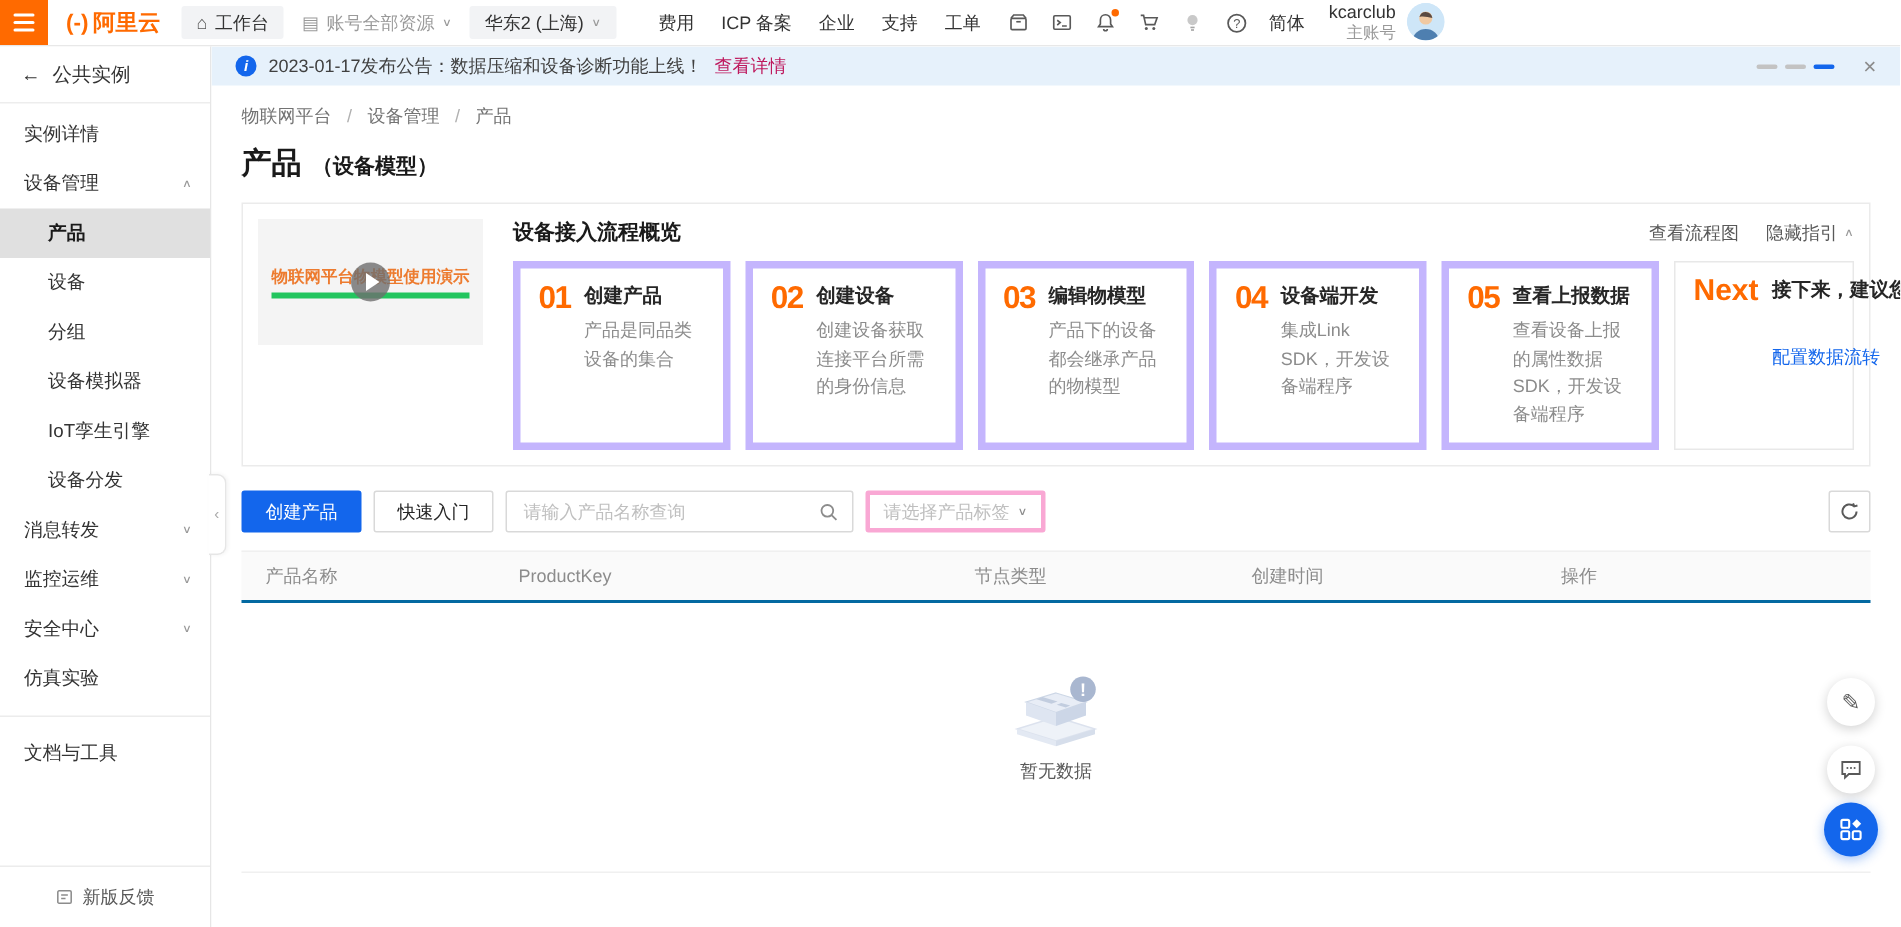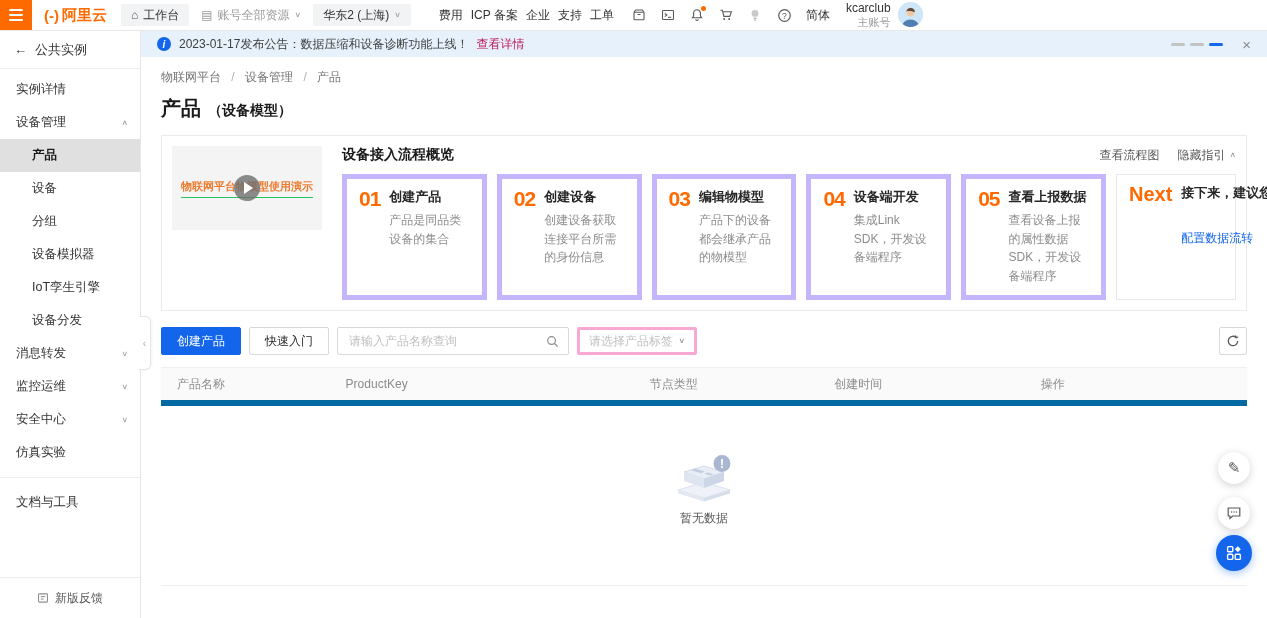--- a/index.html
+++ b/index.html
@@ -9,21 +9,21 @@
   .topbar{height:30px;display:flex;align-items:center;border-bottom:1px solid #e8e8e8;background:#fff;padding-right:10px;}
   .hamburger{width:32px;height:30px;background:#FF6A00;display:flex;flex-direction:column;justify-content:center;align-items:center;gap:3px;cursor:pointer;flex:0 0 auto;}
   .hamburger i{display:block;width:14px;height:2px;background:#fff;border-radius:1px;}
   .logo{display:flex;align-items:center;gap:3px;margin:0 14px 0 12px;color:#FF6A00;font-weight:bold;font-size:15px;white-space:nowrap;}
   .chip{display:flex;align-items:center;gap:5px;background:#F2F3F5;border-radius:2px;height:22px;padding:0 10px;color:#333;cursor:pointer;white-space:nowrap;}
   .topbar .plain{display:flex;align-items:center;gap:5px;color:#9a9a9a;margin:0 12px;cursor:pointer;white-space:nowrap;}
   .chev{font-size:9px;color:#999;transform:scaleY(.8);}
   .top-search{margin-left:auto;width:200px;height:22px;background:#F2F3F5;border-radius:2px;display:flex;align-items:center;padding:0 8px;gap:6px;}
   .top-search input{border:none;background:transparent;outline:none;flex:1;font-size:12px;color:#333;font-family:inherit;}
   .top-search input::placeholder{color:#9b9b9b;}
-  .top-links{display:flex;align-items:center;gap:8px;margin:0 18px 0 28px;}
+  .top-links{display:flex;align-items:center;gap:18px;margin:0 18px 0 28px;}
   .top-links span{cursor:pointer;color:#333;white-space:nowrap;}
   .top-icons{display:flex;align-items:center;gap:15px;margin-right:14px;}
   .ticon{position:relative;display:flex;align-items:center;cursor:pointer;}
   .ticon svg{display:block;}
   .dot{position:absolute;top:-2px;right:-2px;width:5px;height:5px;border-radius:50%;background:#FF6A00;}
   .lang{color:#333;margin-right:16px;cursor:pointer;white-space:nowrap;}
   .user{display:flex;align-items:center;gap:7px;cursor:pointer;}
   .user .uinfo{text-align:right;line-height:1.2;}
   .user .uname{font-size:12px;color:#333;}
   .user .urole{font-size:11px;color:#999;}
@@ -54,21 +54,21 @@
   .content{padding:0 20px;}
   .breadcrumb{margin-top:12px;color:#737373;}
   .breadcrumb span{cursor:default;}
   .breadcrumb .sep{margin:0 7px;color:#b0b0b0;}
   .title-row{margin-top:9px;display:flex;align-items:baseline;gap:7px;}
   .title-row h1{margin:0;font-size:20px;color:#1a1a1a;display:inline;}
   .title-row .sub{font-size:14px;font-weight:bold;color:#1a1a1a;}
   
   .guide{margin-top:13px;border:1px solid #ebebeb;padding:10px;display:flex;gap:20px;}
   .video{width:150px;height:84px;background:#F4F4F4;position:relative;display:flex;align-items:center;justify-content:center;cursor:pointer;flex:0 0 auto;}
-  .vlabel{color:#ED7B2F;font-weight:bold;font-size:11px;border-bottom:1px solid #22c55e;padding-bottom:3px;white-space:nowrap;}
+  .vlabel{color:#ED7B2F;font-weight:bold;font-size:11px;border-bottom:4px solid #22c55e;padding-bottom:3px;white-space:nowrap;}
   .playbtn{position:absolute;left:50%;top:50%;transform:translate(-50%,-50%);width:26px;height:26px;border-radius:50%;background:rgba(110,110,110,.8);}
   .playbtn::after{content:"";position:absolute;left:10px;top:7px;border-left:9px solid #fff;border-top:6px solid transparent;border-bottom:6px solid transparent;}
   .guide-right{flex:1;min-width:0;}
   .ghead{display:flex;align-items:center;}
   .gtitle{font-size:14px;font-weight:bold;color:#1a1a1a;}
   .gactions{margin-left:auto;display:flex;align-items:center;gap:18px;color:#595959;}
   .gactions span{cursor:pointer;display:flex;align-items:center;gap:4px;}
   .steps{display:flex;gap:10px;margin-top:10px;}
   .step{border:5px solid #c4b5fd;padding:9px 12px 10px;display:flex;gap:9px;flex:1.12;min-width:0;}
   .snum{color:#FF6A00;font-size:21px;font-weight:bold;line-height:1;letter-spacing:-1px;}
@@ -84,21 +84,21 @@
   .btn.primary{background:#1366EC;color:#fff;border:1px solid #1366EC;}
   .btn.default{background:#fff;color:#262626;border:1px solid #d9d9d9;}
   .sbox{width:232px;height:28px;border:1px solid #d9d9d9;border-radius:2px;display:flex;align-items:center;padding:0 9px;box-sizing:border-box;gap:6px;}
   .sbox input{border:none;outline:none;flex:1;font-size:12px;font-family:inherit;color:#333;}
   .sbox input::placeholder{color:#bfbfbf;}
   .selbox{width:120px;height:28px;border:3px solid #f9a8d4;border-radius:2px;display:flex;align-items:center;padding:0 9px;box-sizing:border-box;color:#bfbfbf;cursor:pointer;}
   .selbox .val{flex:1;}
   .selbox .chev{color:#8c8c8c;}
   .refresh{margin-left:auto;width:28px;height:28px;border:1px solid #d9d9d9;border-radius:2px;display:flex;align-items:center;justify-content:center;cursor:pointer;box-sizing:border-box;background:#fff;}
   
-  .thead{margin-top:12px;height:32px;background:#FAFAFA;border-top:1px solid #f0f0f0;border-bottom:6px solid #0369a1;display:flex;align-items:center;color:#8c8c8c;}
+  .thead{margin-top:12px;height:32px;background:#FAFAFA;border-top:1px solid #f0f0f0;border-bottom:2px solid #0369a1;display:flex;align-items:center;color:#8c8c8c;}
   .th{box-sizing:border-box;padding-right:8px;}
   .th:first-child{padding-left:16px;}
   .empty{margin-top:46px;display:flex;flex-direction:column;align-items:center;}
   .empty .etext{margin-top:6px;color:#595959;}
   .bottom-line{margin-top:58px;border-top:1px solid #f0f0f0;height:0;}
   
   .fab{position:absolute;right:17px;width:32px;height:32px;border-radius:50%;background:#fff;box-shadow:0 2px 8px rgba(0,0,0,.18);display:flex;align-items:center;justify-content:center;cursor:pointer;color:#595959;}
   .fab.edit{top:421px;font-size:15px;}
   .fab.chat{top:466px;}
   .fab.apps{top:504px;width:36px;height:36px;background:#1366EC;box-shadow:0 2px 8px rgba(19,102,236,.4);right:15px;}

